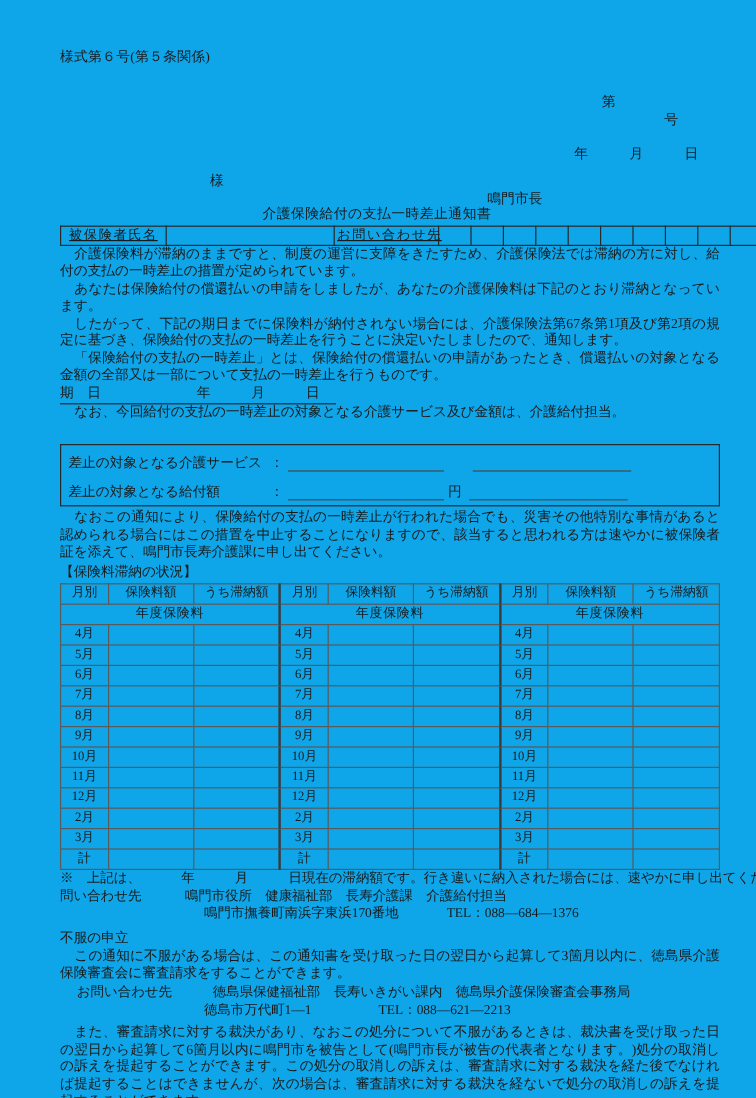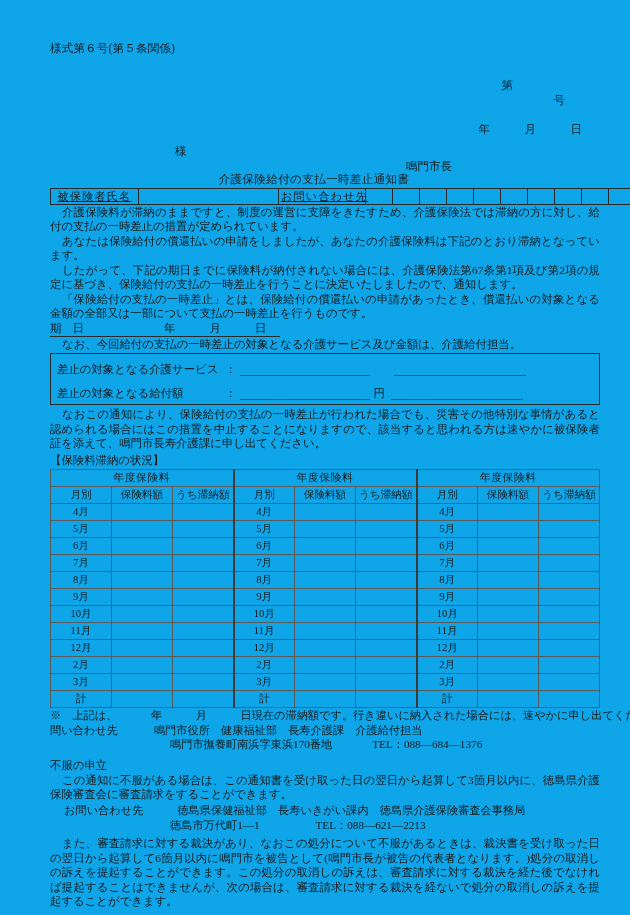--- a/index.html
+++ b/index.html
@@ -99,21 +99,21 @@
     display: inline-block;
     border-bottom: 1px solid #2a2a2a;
     padding-right: 5px;
     white-space: pre;
     min-width: 225px;
   }
 
   
   .stop-box {
     border: 1px solid #2a2a2a;
-    margin-top: 2px;
+    margin-top: 19px;
     padding: 3px 0 4px 6px;
     box-sizing: border-box;
     font-family: Liberation Serif, serif;
   }
   .stop-row {
     display: flex;
     align-items: flex-end;
     font-size: 11.4px;
     height: 19px;
     white-space: nowrap;
@@ -244,35 +244,35 @@
     </div>
   </div>
 
   <p class="body-txt indent" style="margin-top:2px;">なおこの通知により、保険給付の支払の一時差止が行われた場合でも、災害その他特別な事情があると認められる場合にはこの措置を中止することになりますので、該当すると思われる方は速やかに被保険者証を添えて、鳴門市長寿介護課に申し出てください。</p>
 
   <div class="status-head">【保険料滞納の状況】</div>
 
   <table class="premium-table">
     <thead>
       <tr>
-        <th colspan="3" class="grp-head">年度保険料</th>
-        <th colspan="3" class="grp-head sep">年度保険料</th>
-        <th colspan="3" class="grp-head sep">年度保険料</th>
-      </tr>
-      <tr>
         <th class="col-month">月別</th>
         <th class="col-amt">保険料額</th>
         <th class="col-due">うち滞納額</th>
         <th class="col-month sep">月別</th>
         <th class="col-amt">保険料額</th>
         <th class="col-due">うち滞納額</th>
         <th class="col-month sep">月別</th>
         <th class="col-amt">保険料額</th>
         <th class="col-due">うち滞納額</th>
       </tr>
+      <tr>
+        <th colspan="3" class="grp-head">年度保険料</th>
+        <th colspan="3" class="grp-head sep">年度保険料</th>
+        <th colspan="3" class="grp-head sep">年度保険料</th>
+      </tr>
     </thead>
     <tbody id="premium-body">
         <tr>
           <td class="col-month">4月</td>
           <td class="col-amt"></td>
           <td class="col-due"></td>
           <td class="col-month sep">4月</td>
           <td class="col-amt"></td>
           <td class="col-due"></td>
           <td class="col-month sep">4月</td>

